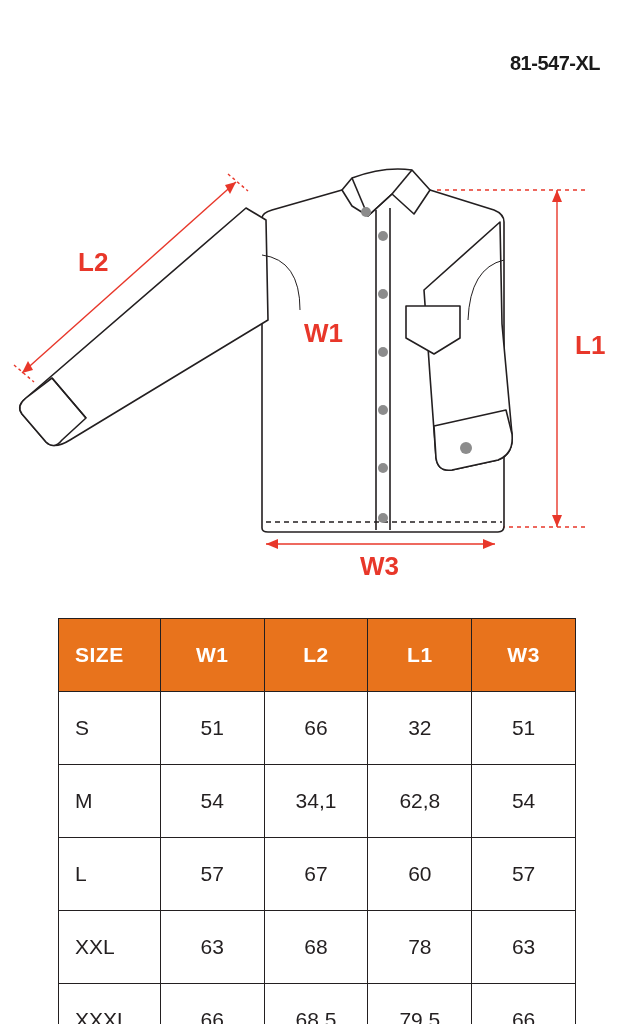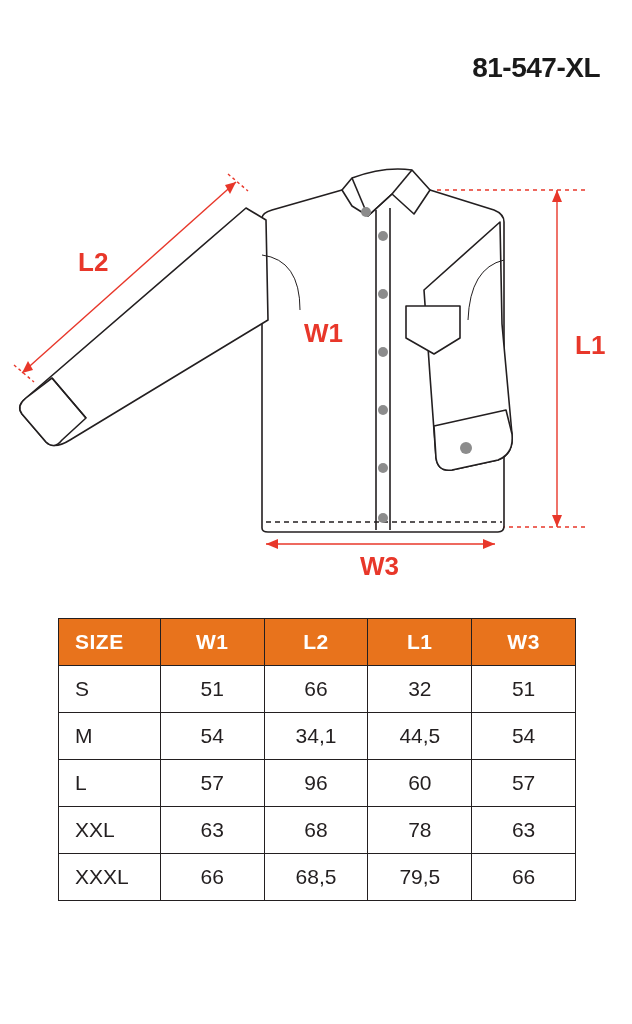--- a/index.html
+++ b/index.html
@@ -18,21 +18,21 @@
   #page {
     position: relative;
     width: 632px;
     height: 1024px;
   }
   
   #product-code {
     position: absolute;
     top: 52px;
     right: 32px;
-    font-size: 28px;
+    font-size: 20px;
     font-weight: bold;
     letter-spacing: -0.5px;
     color: #1a1a1a;
   }
   
   #drawing {
     position: absolute;
     top: 110px;
     left: 0;
     width: 632px;
@@ -58,21 +58,21 @@
     left: 58px;
     width: 518px;
     border-collapse: collapse;
     font-size: 21px;
   }
   #size-table th, #size-table td {
     border: 1px solid #231f20;
     height: 46px;
     text-align: center;
     font-weight: normal;
-    padding: 0;
+    padding: 13px;
   }
   #size-table thead th {
     background: #e8731c;
     color: #ffffff;
     font-weight: bold;
     font-size: 21px;
     letter-spacing: 0.5px;
   }
   #size-table thead th.first-col,
   #size-table tbody td.first-col {
@@ -194,27 +194,27 @@
         <td class="first-col">S</td>
         <td>51</td>
         <td>66</td>
         <td>32</td>
         <td>51</td>
       </tr>
       <tr>
         <td class="first-col">M</td>
         <td>54</td>
         <td>34,1</td>
-        <td>44,5</td>
+        <td>62,8</td>
         <td>54</td>
       </tr>
       <tr>
         <td class="first-col">L</td>
         <td>57</td>
-        <td>96</td>
+        <td>67</td>
         <td>60</td>
         <td>57</td>
       </tr>
       <tr>
         <td class="first-col">XXL</td>
         <td>63</td>
         <td>68</td>
         <td>78</td>
         <td>63</td>
       </tr>

